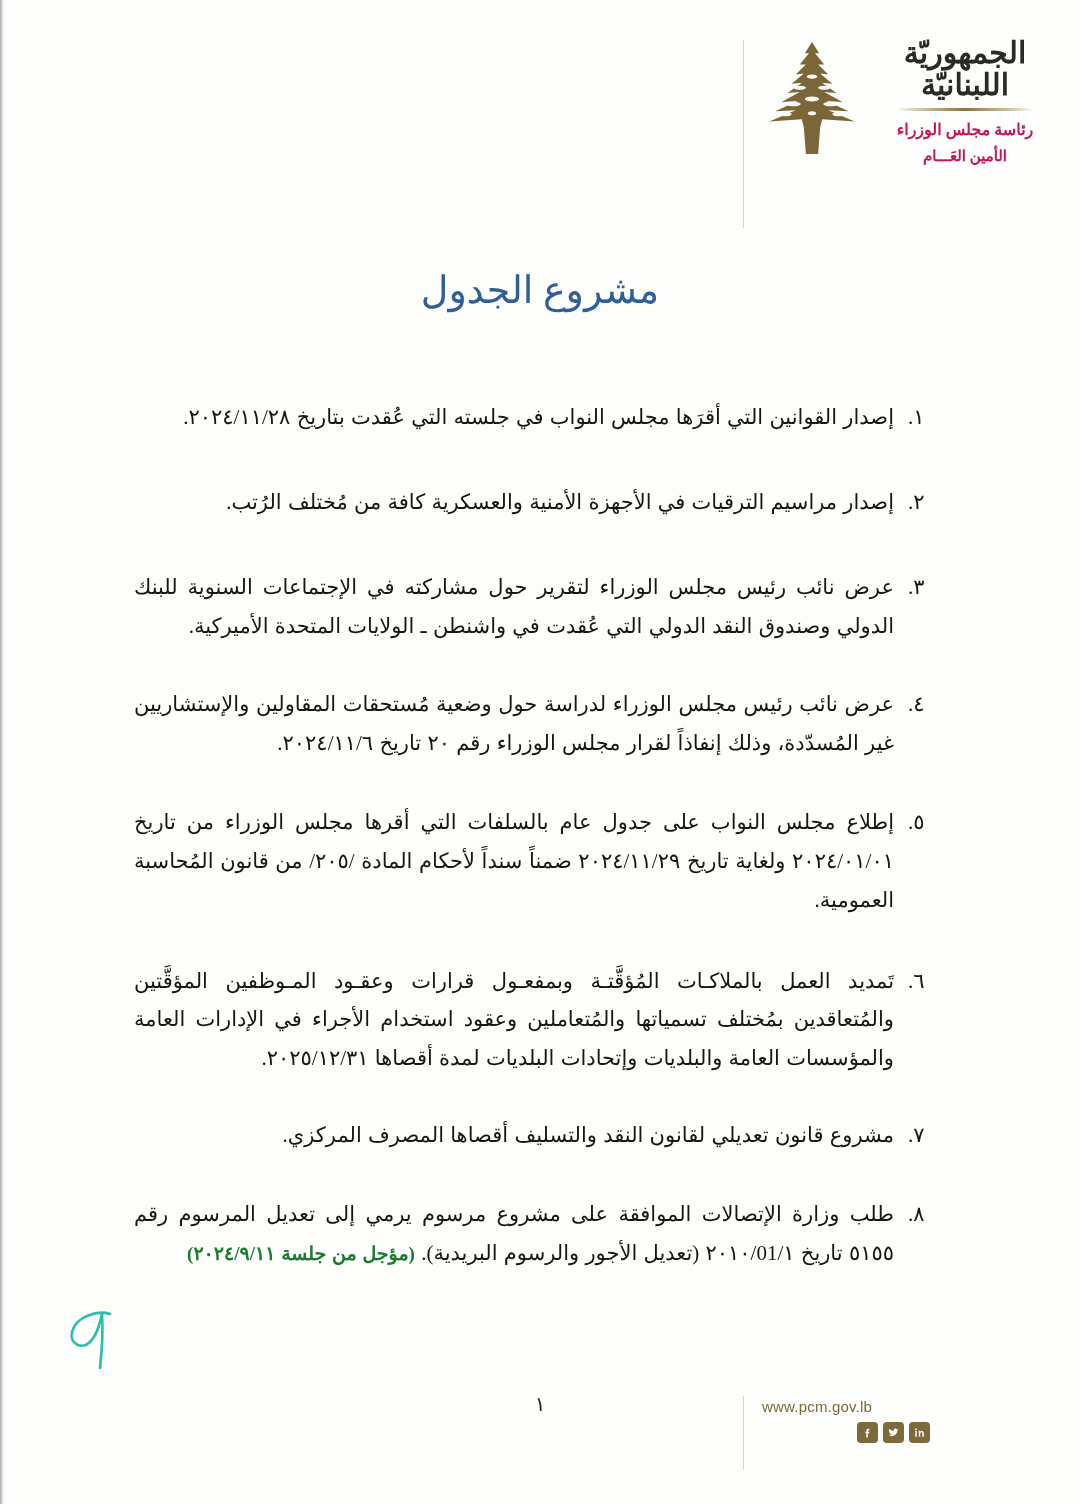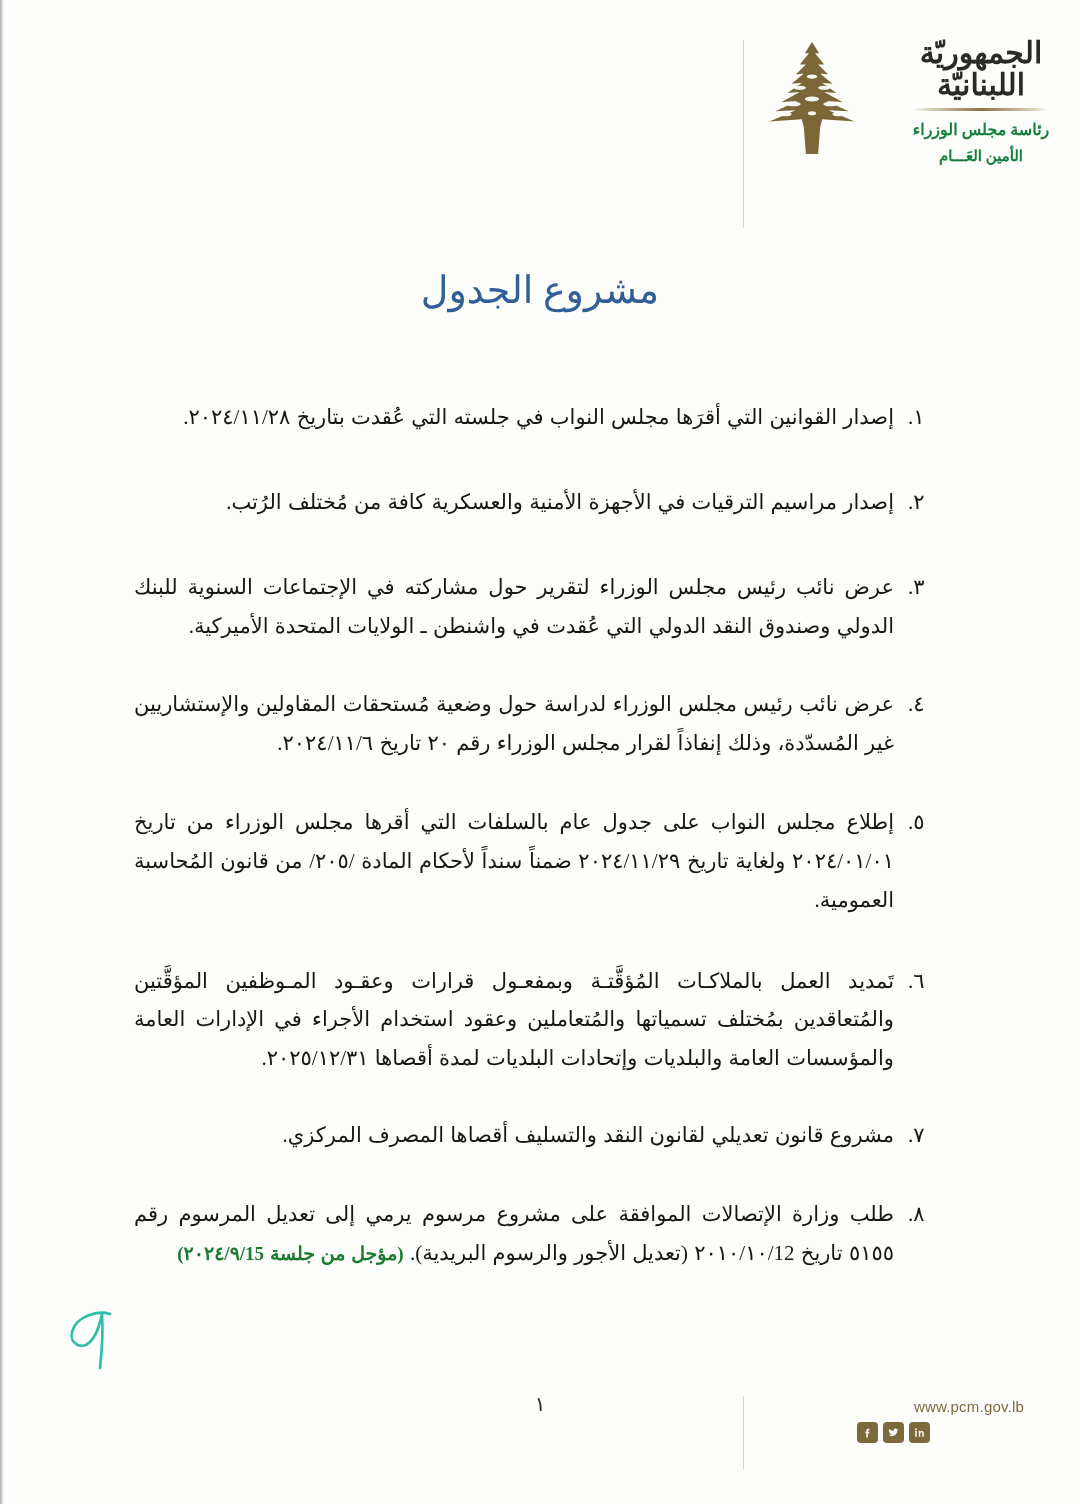--- a/index.html
+++ b/index.html
@@ -40,27 +40,27 @@
   .lh-divider {
     position: absolute;
     right: 336px;
     top: 6px;
     width: 1px;
     height: 188px;
     background: #d8d5cc;
   }
   .lh-block {
     position: absolute;
-    right: 8px;
+    right: 24px;
     top: 0;
     width: 312px;
     display: flex;
     flex-direction: row-reverse;
     align-items: flex-start;
-    justify-content: space-between;
+    justify-content: flex-end;
     gap: 10px;
   }
   .cedar {
     width: 104px;
     height: 118px;
     flex: none;
     margin-top: 6px;
   }
   .lh-text {
     flex: none;
@@ -83,21 +83,21 @@
     height: 3px;
     border-radius: 2px;
     background: linear-gradient(to right,
         rgba(150,127,66,0) 0%,
         rgba(150,127,66,.35) 12%,
         #8a7440 50%,
         rgba(150,127,66,.35) 88%,
         rgba(150,127,66,0) 100%);
   }
   .pcm-line {
-    color: #15803d;
+    color: #be185d;
     font-size: 16px;
     line-height: 1.55;
     font-weight: 600;
     letter-spacing: 1.2px;
   }
   .pcm-line .sg {
     display: block;
     font-size: 15px;
     letter-spacing: 2.2px;
     margin-top: 2px;
@@ -199,21 +199,21 @@
     top: 6px;
     width: 1px;
     height: 74px;
     background: #d8d5cc;
   }
   .ft-inner {
     position: absolute;
     right: 36px;
     top: 8px;
     width: 262px;
-    text-align: right;
+    text-align: left;
     direction: ltr;
   }
   .site-url {
     font-family: "Liberation Sans", sans-serif;
     font-size: 15px;
     color: #7d6a3c;
     letter-spacing: .2px;
   }
   .social {
     margin-top: 7px;
@@ -314,21 +314,21 @@
       <div class="item-body">تَمديد العمل بالملاكـات المُؤقَّتـة وبمفعـول قرارات وعقـود المـوظفين المؤقَّتين والمُتعاقدين بمُختلف تسمياتها والمُتعاملين وعقود استخدام الأجراء في الإدارات العامة والمؤسسات العامة والبلديات وإتحادات البلديات لمدة أقصاها ٢٠٢٥/١٢/٣١.</div>
     </div>
 
     <div class="item i7">
       <div class="item-num">٧.</div>
       <div class="item-body single">مشروع قانون تعديلي لقانون النقد والتسليف أقصاها المصرف المركزي.</div>
     </div>
 
     <div class="item i8">
       <div class="item-num">٨.</div>
-      <div class="item-body"><span>طلب وزارة الإتصالات الموافقة على مشروع مرسوم يرمي إلى تعديل المرسوم رقم ٥١٥٥ تاريخ ٢٠١٠/١٠/12 (تعديل الأجور والرسوم البريدية). </span><span class="postponed">(مؤجل من جلسة ٢٠٢٤/٩/15)</span></div>
+      <div class="item-body"><span>طلب وزارة الإتصالات الموافقة على مشروع مرسوم يرمي إلى تعديل المرسوم رقم ٥١٥٥ تاريخ ٢٠١٠/01/١ (تعديل الأجور والرسوم البريدية). </span><span class="postponed">(مؤجل من جلسة ٢٠٢٤/٩/١١)</span></div>
     </div>
 
   </div>
 
   <svg class="signature" viewBox="0 0 90 80">
     <path d="M52 8 C40 4 18 10 14 26 C11 38 24 44 32 36 C40 28 42 16 44 8
              C45 22 44 44 42 62" fill="none" stroke="#2bbfa8" stroke-width="2.6" stroke-linecap="round" stroke-linejoin="round"></path>
   </svg>
 
   <div class="page-number">١</div>

